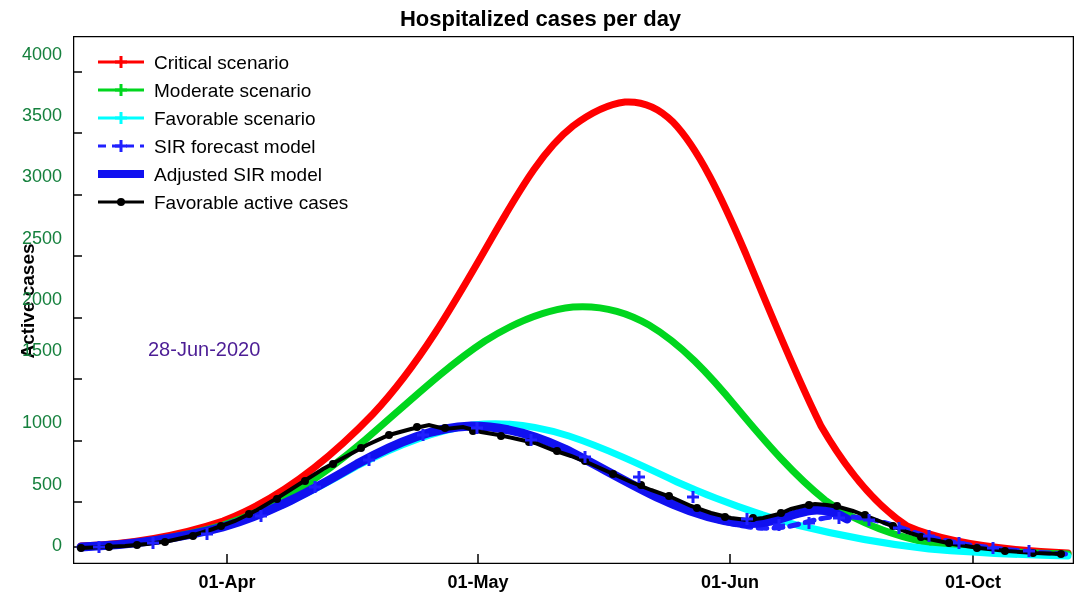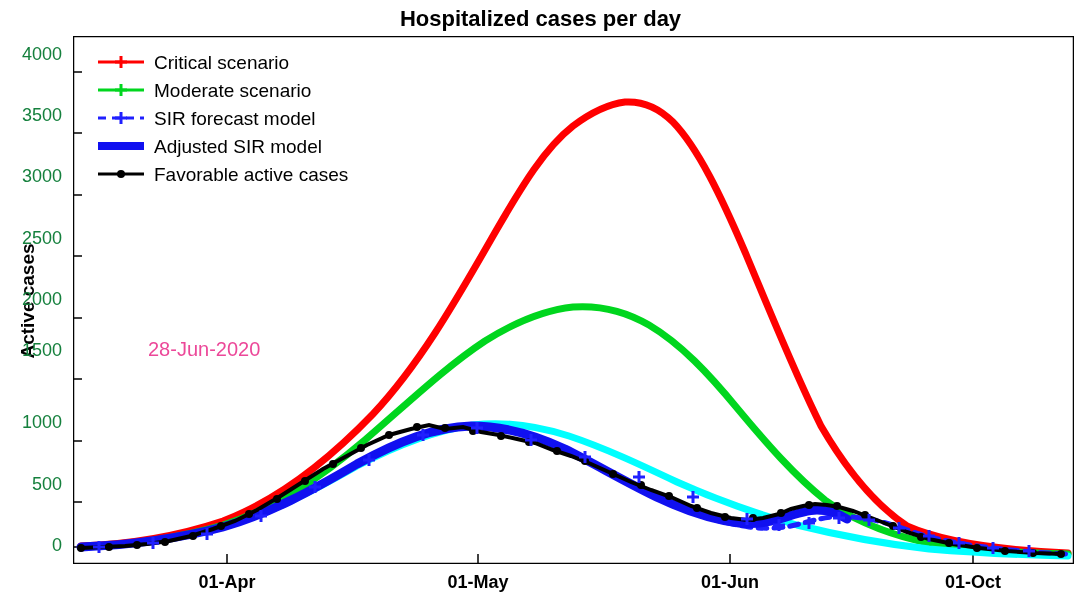--- a/index.html
+++ b/index.html
@@ -103,21 +103,21 @@
     font-size: 19px;
     color: #000000;
     margin-left: 8px;
     white-space: nowrap;
   }
   #date-annotation {
     position: absolute;
     left: 148px;
     top: 338px;
     font-size: 20px;
-    color: #ec4899;
+    color: #4c1d95;
     white-space: nowrap;
   }
 </style>
 </head>
 <body>
 
 <div id="chart-root">
 
   <div id="chart-title">Hospitalized cases per day</div>
 
@@ -374,20 +374,30 @@
             <line x1="2" y1="10" x2="48" y2="10" stroke="#00d61e" stroke-width="3"></line>
             <line x1="19" y1="10" x2="31" y2="10" stroke="#00d61e" stroke-width="3"></line>
             <line x1="25" y1="4" x2="25" y2="16" stroke="#00d61e" stroke-width="3"></line>
           </svg>
         </span>
         <span class="legend-label">Moderate scenario</span>
       </div>
       <div class="legend-row">
         <span class="legend-sample">
           <svg width="50" height="20">
+            <line x1="2" y1="10" x2="48" y2="10" stroke="#00ffff" stroke-width="3"></line>
+            <line x1="19" y1="10" x2="31" y2="10" stroke="#00ffff" stroke-width="3"></line>
+            <line x1="25" y1="4" x2="25" y2="16" stroke="#00ffff" stroke-width="3"></line>
+          </svg>
+        </span>
+        <span class="legend-label">Favorable scenario</span>
+      </div>
+      <div class="legend-row">
+        <span class="legend-sample">
+          <svg width="50" height="20">
             <line x1="2" y1="10" x2="48" y2="10" stroke="#2020ff" stroke-width="3" stroke-dasharray="8 6"></line>
             <line x1="19" y1="10" x2="31" y2="10" stroke="#2020ff" stroke-width="3"></line>
             <line x1="25" y1="4" x2="25" y2="16" stroke="#2020ff" stroke-width="3"></line>
           </svg>
         </span>
         <span class="legend-label">SIR forecast model</span>
       </div>
       <div class="legend-row">
         <span class="legend-sample">
           <svg width="50" height="20">

